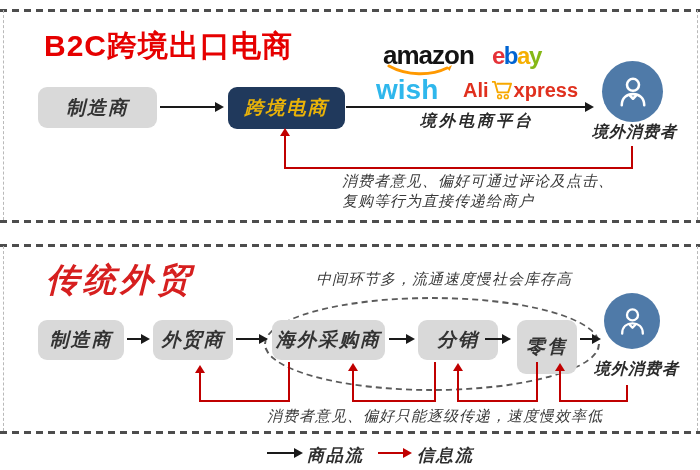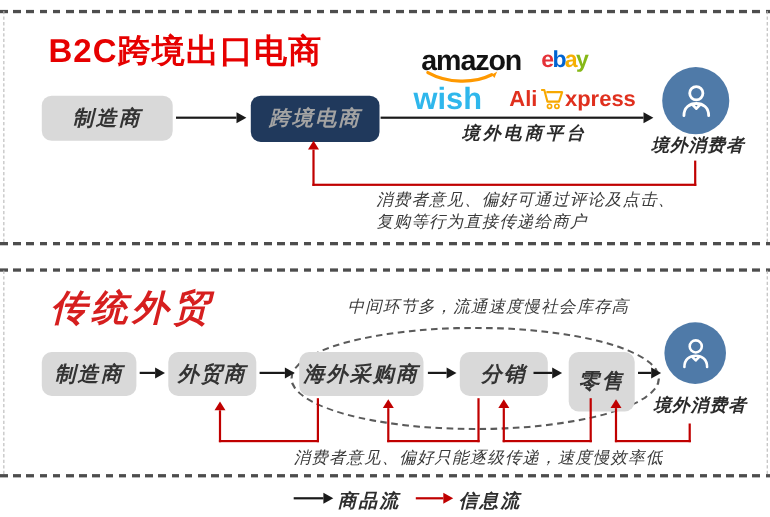--- a/index.html
+++ b/index.html
@@ -7,21 +7,21 @@
          font-family:"DejaVu Serif", serif;}
   
   .dash-h{position:absolute;left:0;width:700px;height:3px;
           background:repeating-linear-gradient(90deg,#4d4d4d 0 7px,transparent 7px 12px);}
   .panel{position:absolute;left:3px;width:693px;
          border-left:1px dashed #b9b9b9;border-right:1px dashed #b9b9b9;}
   
   .gbox{position:absolute;background:#d9d9d9;border-radius:9px;display:flex;align-items:center;
         justify-content:center;font-style:italic;font-weight:600;font-size:19px;color:#333;
         letter-spacing:2px;z-index:3;}
-  .navybox{background:#20395c;color:#a3a3a3;}
+  .navybox{background:#20395c;color:#eab308;}
   
   .arr{position:absolute;height:2px;background:#1a1a1a;z-index:4;}
   .arr::after{content:"";position:absolute;right:-9px;top:-4.5px;width:0;height:0;
               border-left:9px solid #1a1a1a;border-top:5.5px solid transparent;
               border-bottom:5.5px solid transparent;}
   .arr.red{background:#c00000;}
   .arr.red::after{border-left-color:#c00000;}
   
   .rl{position:absolute;background:#c00000;z-index:5;}
   .rup{position:absolute;width:0;height:0;border-left:5px solid transparent;
@@ -34,21 +34,21 @@
           font-size:30px;color:#e60000;letter-spacing:1px;z-index:3;}
   .title2{position:absolute;font-style:italic;font-weight:bold;font-size:33px;color:#d61f1f;
           letter-spacing:4px;z-index:3;}
   .note{position:absolute;font-style:italic;font-size:15px;color:#3a3a3a;letter-spacing:1px;
         white-space:nowrap;z-index:3;}
   .ellipse{position:absolute;border:2px dashed #5a5a5a;border-radius:50%;z-index:1;}
   
   .amazon{position:absolute;font-family:"Liberation Sans",sans-serif;font-weight:bold;
           font-size:26px;color:#131313;letter-spacing:-1px;z-index:3;line-height:1;}
   .ebay{position:absolute;font-family:"Liberation Sans",sans-serif;font-weight:bold;
-        font-size:21px;letter-spacing:-1.5px;z-index:3;line-height:1;text-align:center;}
+        font-size:24px;letter-spacing:-1.5px;z-index:3;line-height:1;text-align:center;}
   .wish{position:absolute;font-family:"Liberation Sans",sans-serif;font-weight:bold;
         font-size:28px;color:#2fb7ec;letter-spacing:0px;z-index:3;line-height:1;}
   .alix{position:absolute;display:flex;align-items:center;font-family:"Liberation Sans",sans-serif;
         font-weight:bold;font-size:20px;color:#e0301e;z-index:3;line-height:1;}
   .legend-lbl{position:absolute;font-style:italic;font-weight:600;font-size:17px;color:#2e2e2e;
               letter-spacing:2px;z-index:3;}
 </style>
 </head>
 <body>
 

